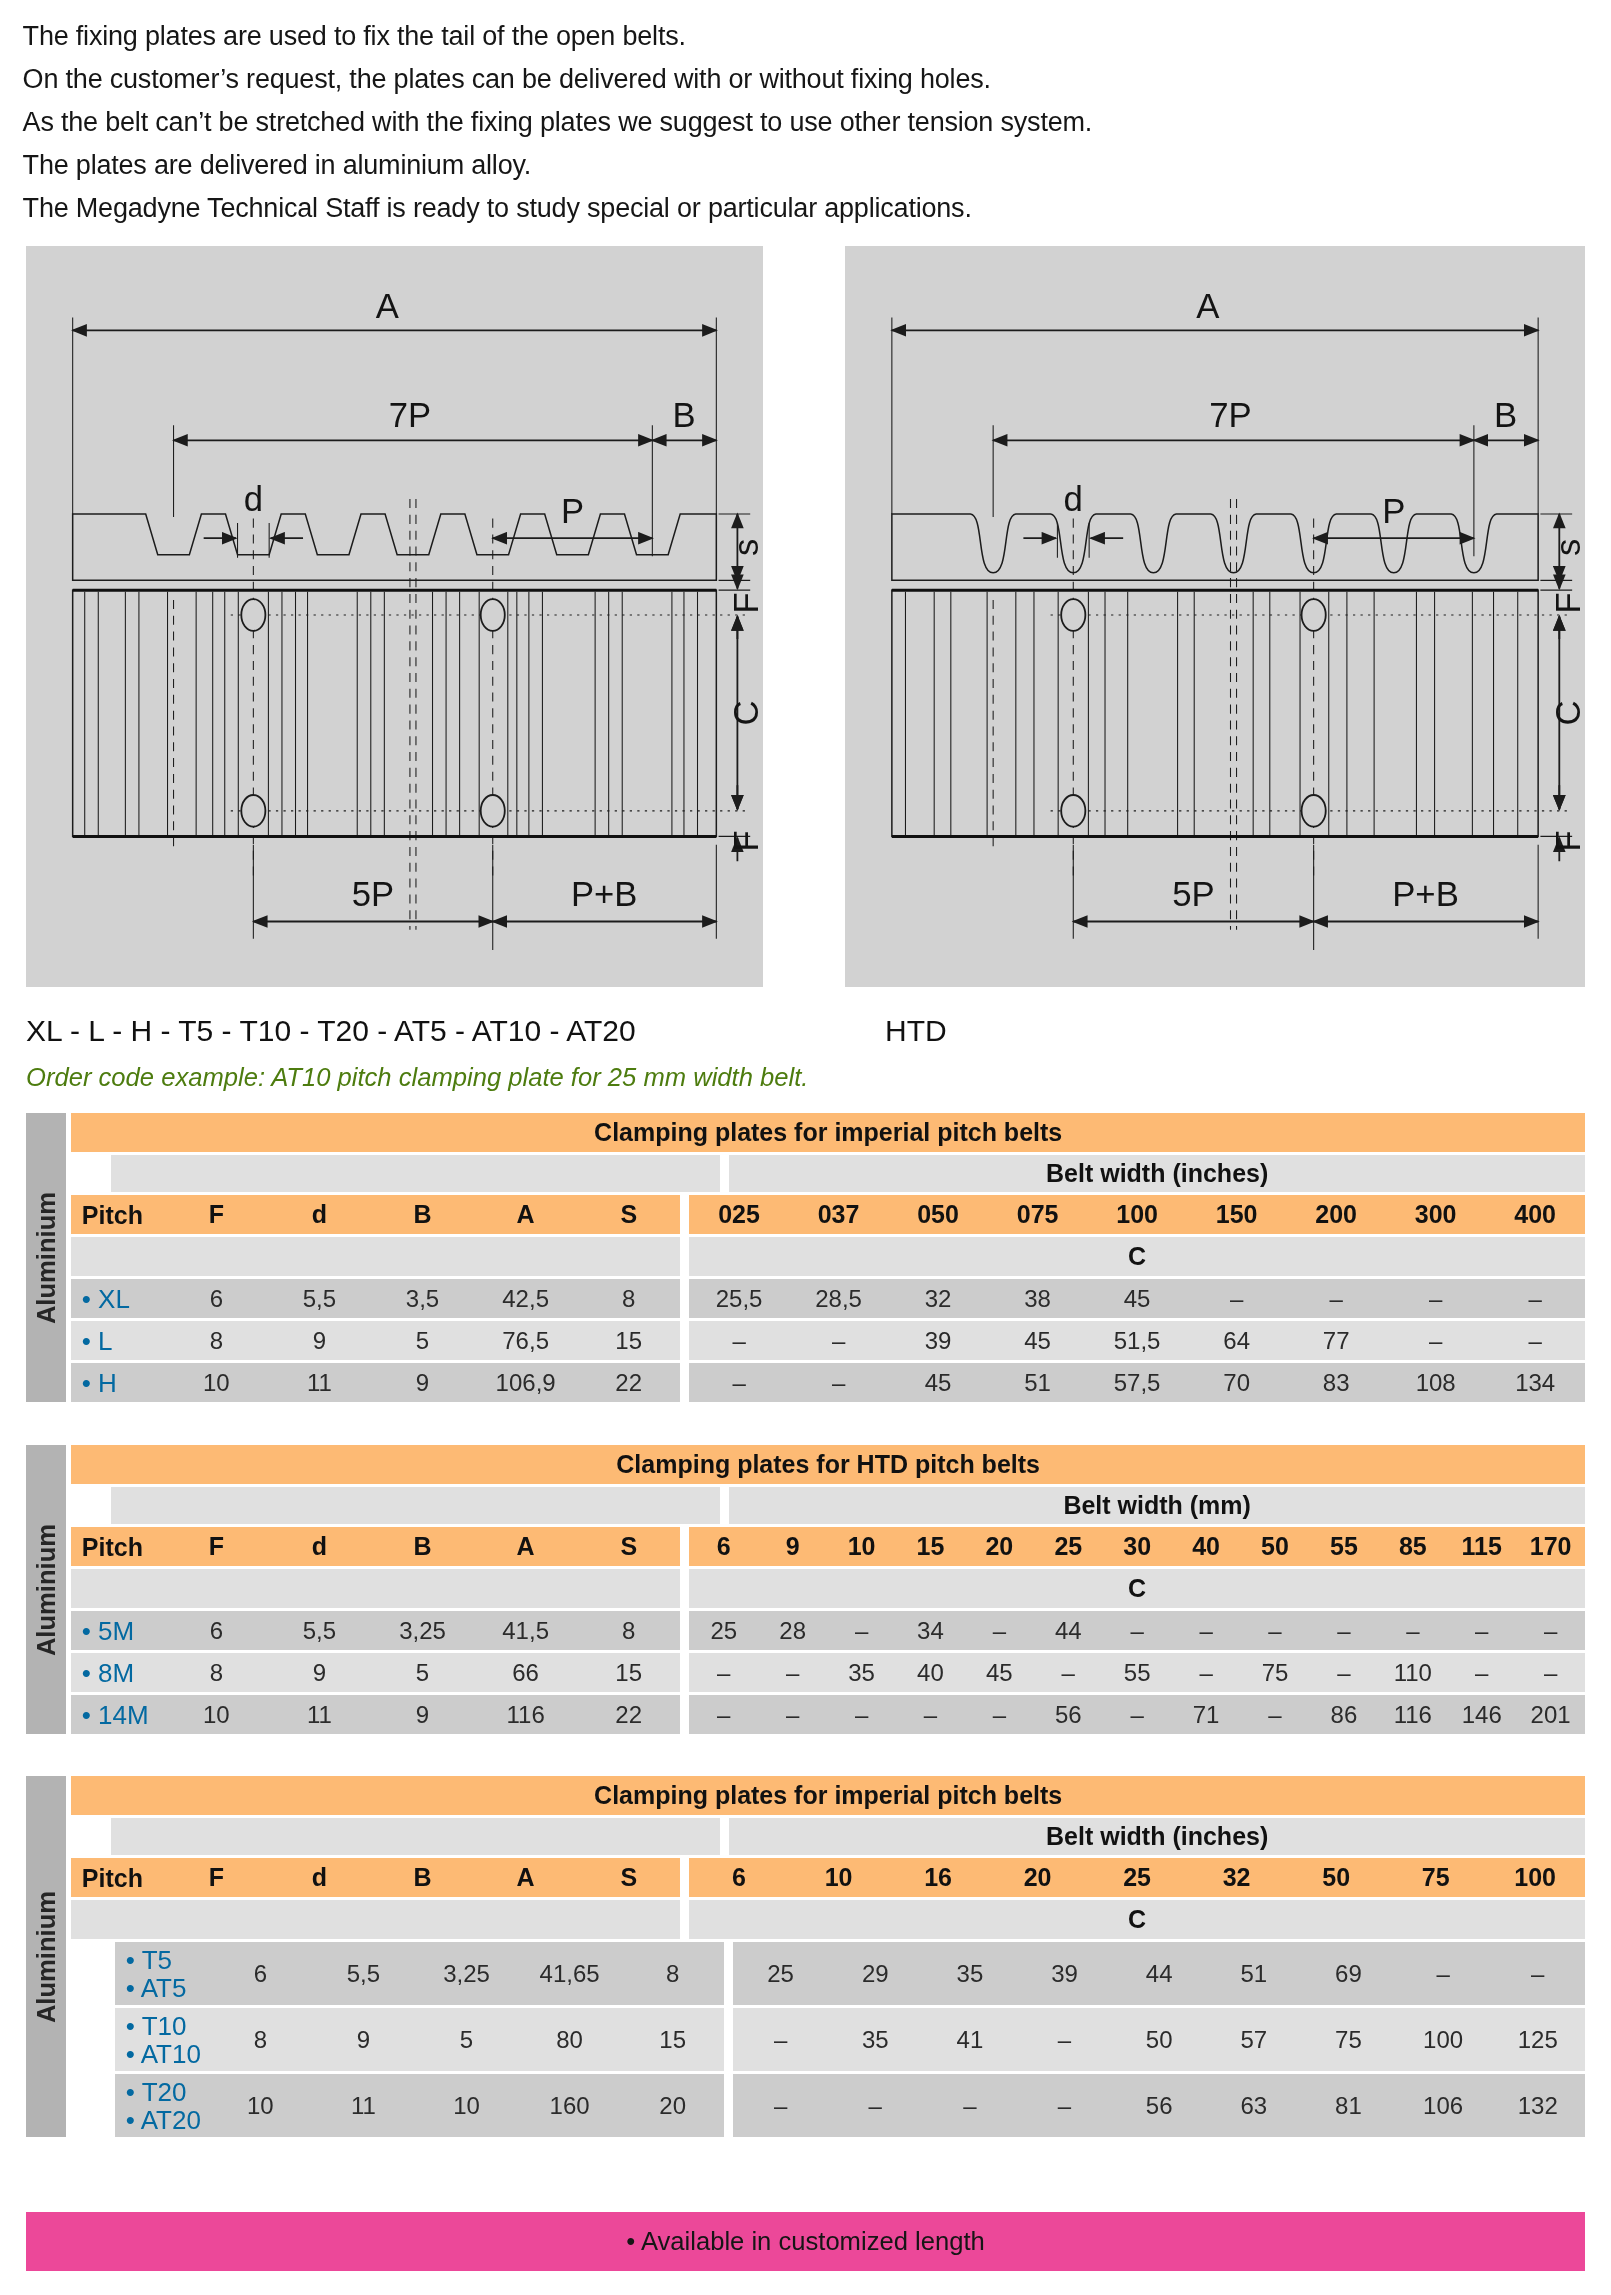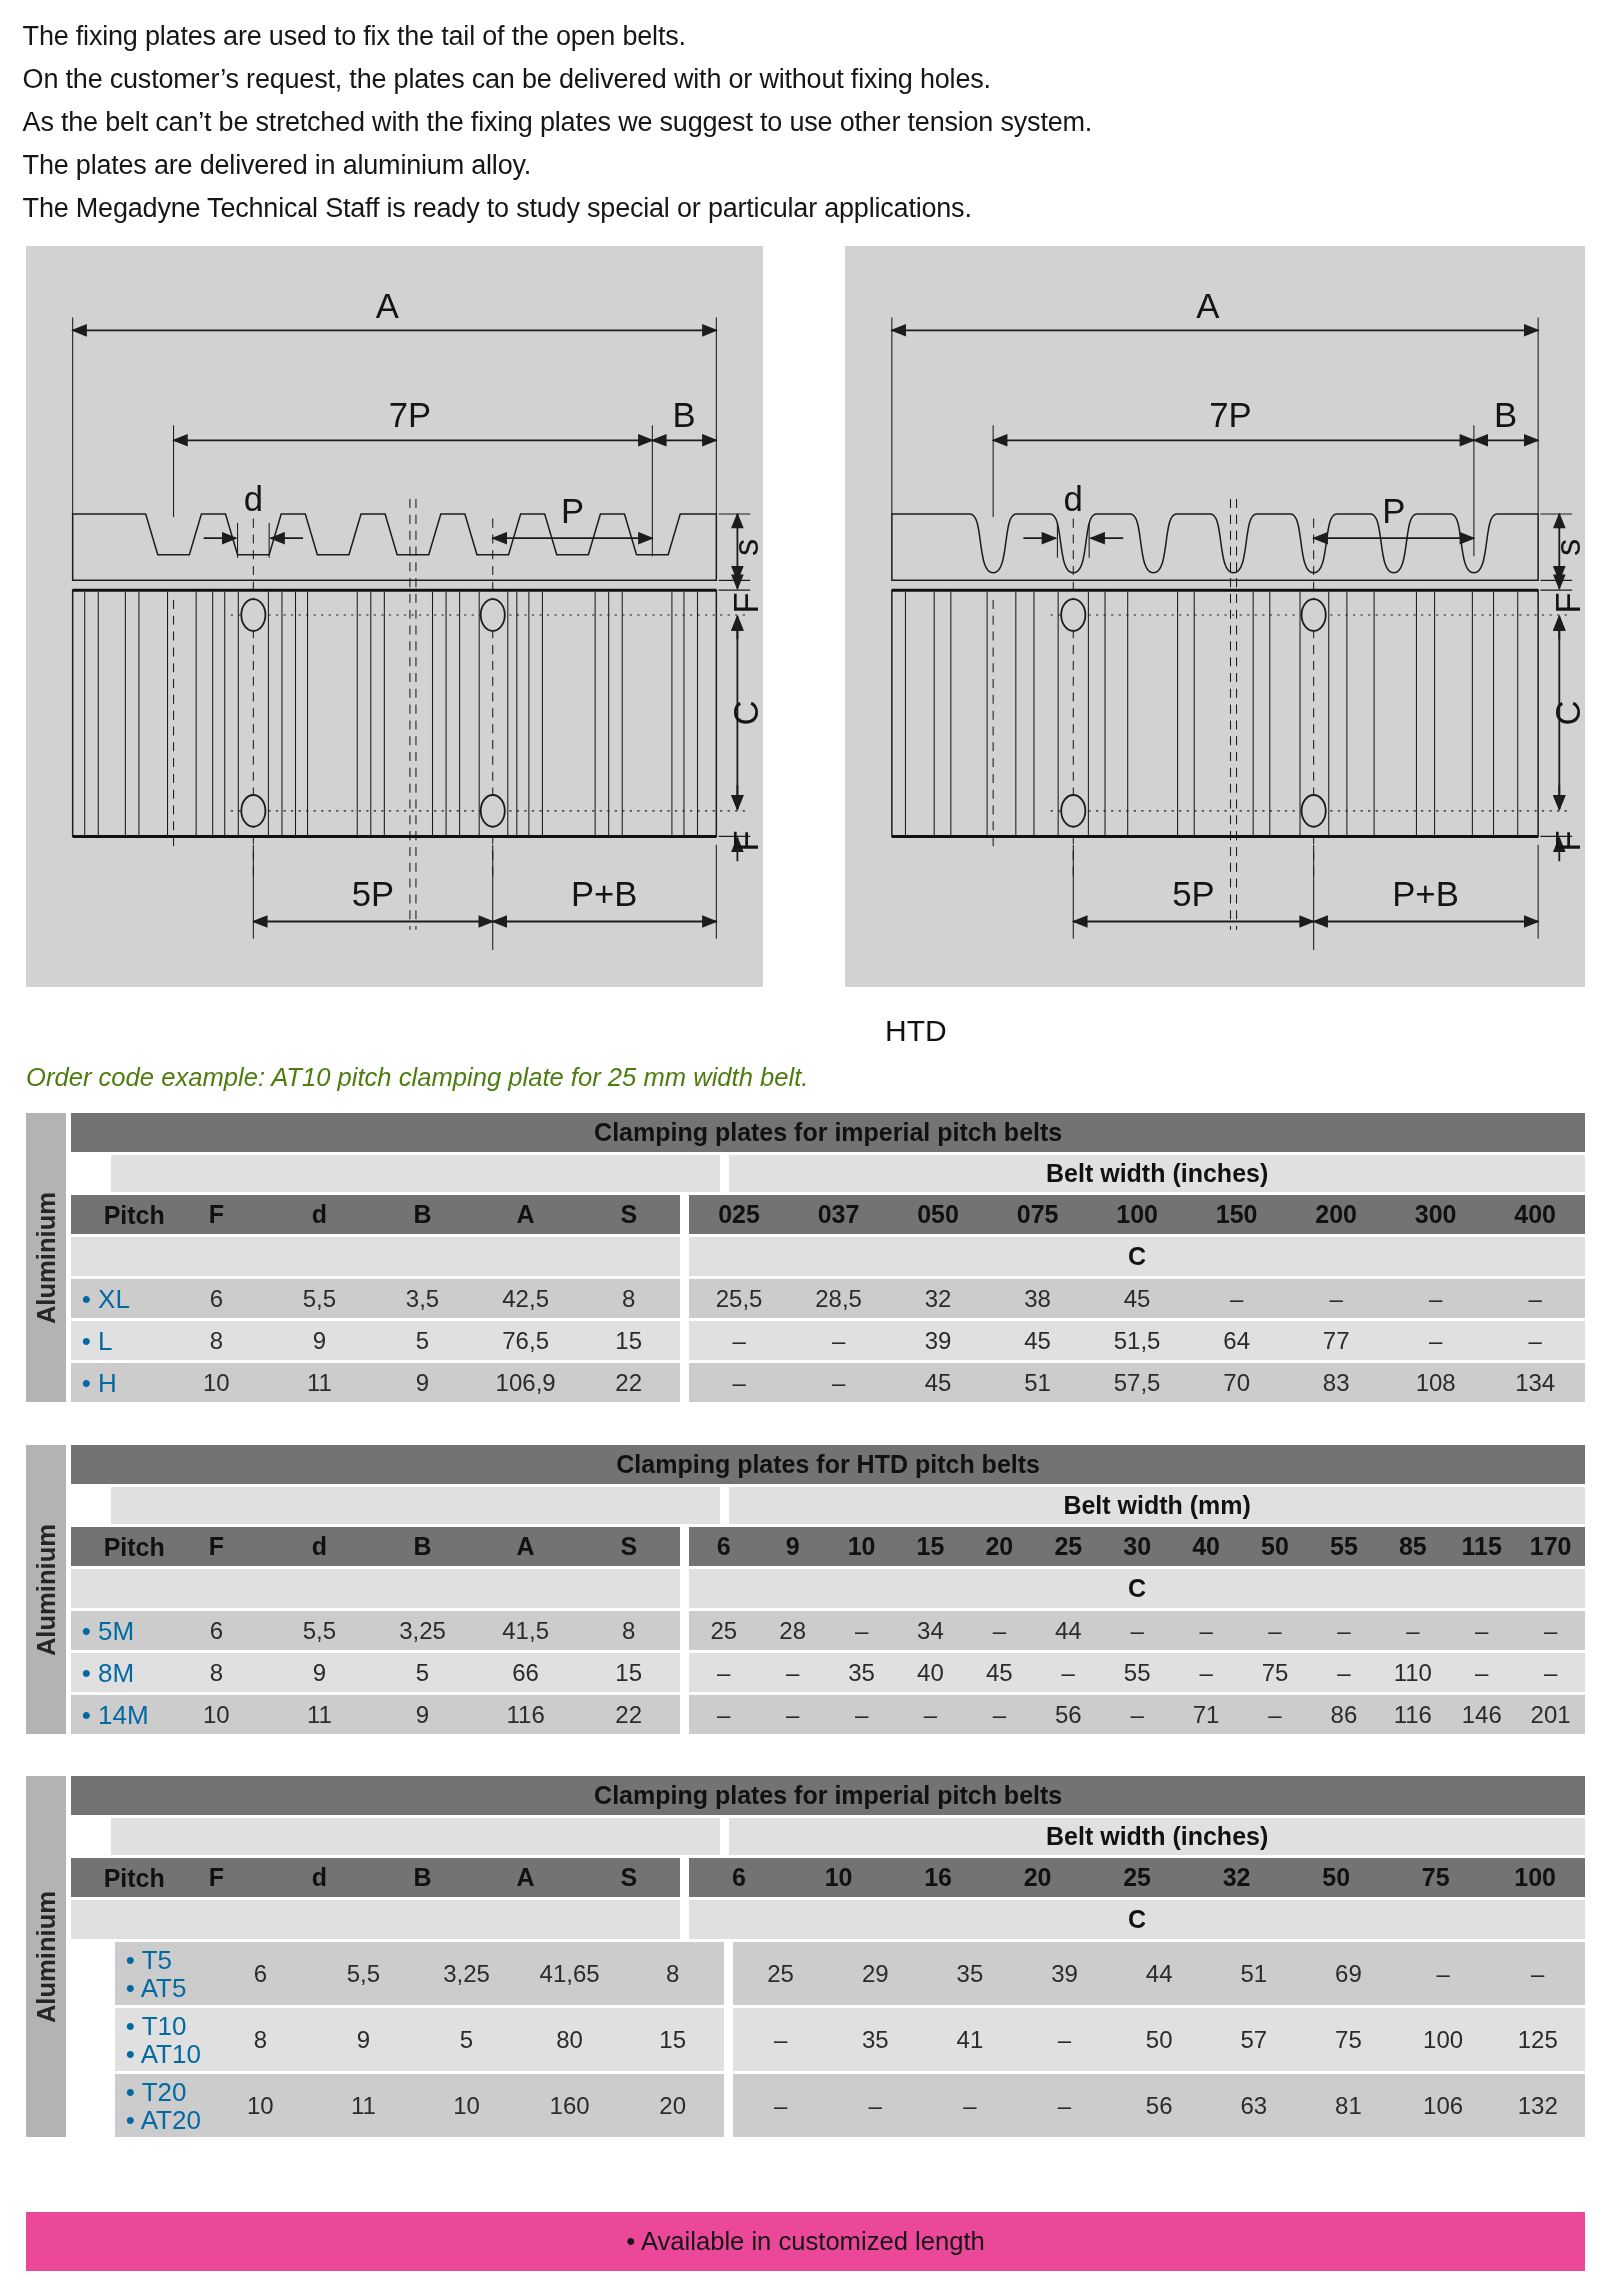--- a/index.html
+++ b/index.html
@@ -19,21 +19,21 @@
   .row{display:flex;gap:9px;height:39px;}
   .row.bw{height:37px;margin-left:40px;}
   .tall .row.data{height:63px;padding-left:44px;}
   .title-row{background:#c6c6c6;align-items:center;justify-content:center;
              font-weight:bold;font-size:25px;color:#111;}
   .cell{display:flex;align-items:center;justify-content:center;}
   .lgroup{flex:0 0 609px;display:flex;}
   .rgroup{flex:1;display:flex;}
   .light{background:#e0e0e0;}
   .mid{background:#cccccc;}
-  .dark{background:#737373;text-align:right;}
+  .dark{background:#fdba74;}
   .bold{font-weight:bold;font-size:25px;color:#111;}
   .pitch-col{flex:0 0 83px;padding-left:10.5px;display:flex;flex-direction:column;
              justify-content:center;font-size:26px;line-height:28px;color:#0369a1;}
   .pitch-col.bold{font-size:25px;color:#111;}
   .dcol,.wcol{flex:1;display:flex;align-items:center;justify-content:center;
               font-size:24px;color:#2b2b2b;}
   .dcol.bold,.wcol.bold{font-size:25px;color:#111;}
   .footer-bar{position:absolute;left:26px;top:2212px;width:1559px;height:59px;background:#ec4899;
               display:flex;align-items:center;justify-content:center;font-size:25.6px;color:#161616;}
   
@@ -168,20 +168,21 @@
         <text class="dtxt" text-anchor="middle" transform="translate(972,400) rotate(-90)">s</text>
         <text class="dtxt" text-anchor="middle" transform="translate(972,474) rotate(-90)">F</text>
         <text class="dtxt" text-anchor="middle" transform="translate(972,620) rotate(-90)">C</text>
         <text class="dtxt" text-anchor="middle" transform="translate(972,790) rotate(-90)">F</text>
         <text class="dtxt" x="461" y="876" text-anchor="middle">5P</text>
         <text class="dtxt" x="768" y="876" text-anchor="middle">P+B</text>
       </g>
     </svg>
   </div>
 
+  <div class="caption" style="left:26px;">XL - L - H - T5 - T10 - T20 - AT5 - AT10 - AT20</div>
   <div class="caption" style="left:885px;">HTD</div>
 
   <div class="order-note">Order code example: AT10 pitch clamping plate for 25 mm width belt.</div>
 
   <div class="tbl" style="top:1113px;">
       <div class="band">
         <div class="band-text">Aluminium</div>
       </div>
       <div class="tbl-body">
         <div class="row title-row dark cell">Clamping plates for imperial pitch belts</div>

